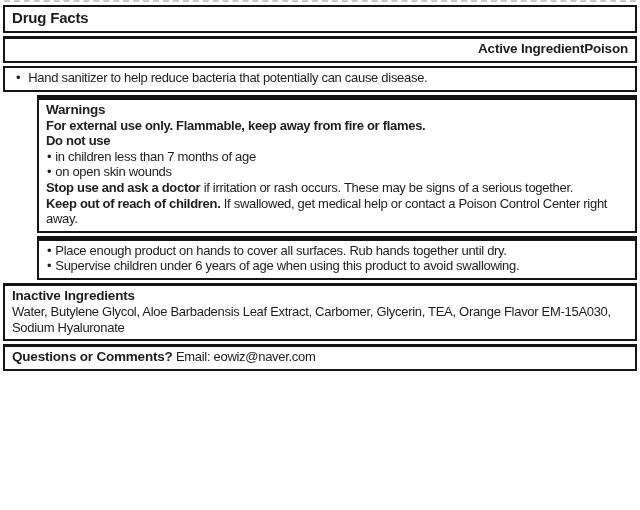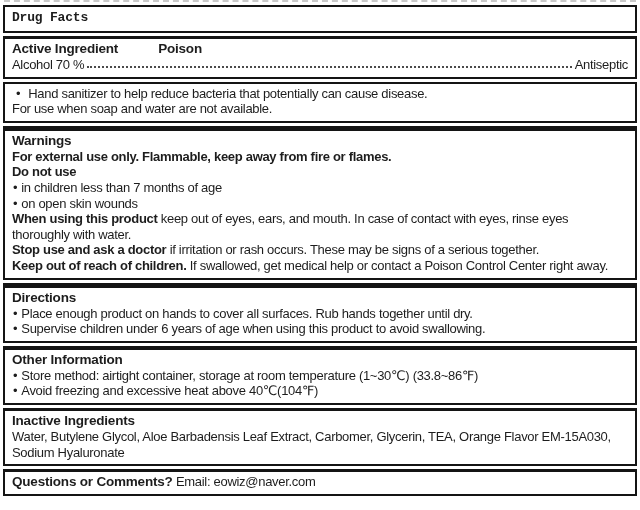--- a/index.html
+++ b/index.html
@@ -18,27 +18,27 @@
   .sheet { padding: 4px 3px 0 3px; position: relative; }
   .box {
     border: 2px solid #141414;
     background: #ffffff;
     padding: 2px 7px 4px 7px;
     margin-top: 3px;
   }
   .box.first { margin-top: 1px; }
   .top-3 { border-top-width: 3px; }
   .top-4 { border-top-width: 4px; }
-  .top-5 { border-top-width: 5px; }
-  .h1 { font-size: 13px; font-weight: bold; letter-spacing: -0.2px; line-height: 18px; font-family: Liberation Mono, monospace; }
+  .top-5 { border-top-width: 5px; margin-left: 34px; }
+  .h1 { font-size: 15px; font-weight: bold; letter-spacing: -0.2px; line-height: 18px; }
   .h2 { font-size: 13.5px; font-weight: bold; letter-spacing: -0.2px; line-height: 16px; }
   .line { font-size: 13px; line-height: 15.6px; letter-spacing: -0.3px; }
   .bold { font-weight: bold; }
   .row { display: flex; }
-  .spread { justify-content: flex-start; gap: 40px; }
+  .spread { justify-content: flex-end; }
   .leader {
     flex: 1;
     border-bottom: 2px dotted #4a4a4a;
     align-self: center;
     margin: 5px 3px 0 3px;
     min-width: 30px;
   }
   .bullet { display: inline-block; margin: 0 4px 0 1px; }
   .bullet-wide { display: inline-block; margin: 0 8px 0 4px; }
 </style>
@@ -51,54 +51,41 @@
 
   <div class="box first">
     <div class="h1">Drug Facts</div>
   </div>
 
   <div class="box top-3">
     <div class="row spread">
       <span class="h2">Active Ingredient</span>
       <span class="h2">Poison</span>
     </div>
-    <div class="row line">
-      <span>Alcohol 70 %</span>
-      <span class="leader"></span>
-      <span>Antiseptic</span>
-    </div>
   </div>
 
   <div class="box">
     <div class="line"><span class="bullet-wide">•</span><span>Hand sanitizer to help reduce bacteria that potentially can cause disease.</span></div>
-    <div class="line">For use when soap and water are not available.</div>
   </div>
 
   <div class="box top-5">
     <div class="h2">Warnings</div>
     <div class="line bold">For external use only. Flammable, keep away from fire or flames.</div>
     <div class="line bold">Do not use</div>
     <div class="line"><span class="bullet">•</span><span>in children less than 7 months of age</span></div>
     <div class="line"><span class="bullet">•</span><span>on open skin wounds</span></div>
-    <div class="line"><span class="bold">When using this product</span> <span>keep out of eyes, ears, and mouth. In case of contact with eyes, rinse eyes thoroughly with water.</span></div>
     <div class="line"><span class="bold">Stop use and ask a doctor</span> <span>if irritation or rash occurs. These may be signs of a serious together.</span></div>
     <div class="line"><span class="bold">Keep out of reach of children.</span> <span>If swallowed, get medical help or contact a Poison Control Center right away.</span></div>
   </div>
 
   <div class="box top-5">
-    <div class="h2">Directions</div>
     <div class="line"><span class="bullet">•</span><span>Place enough product on hands to cover all surfaces. Rub hands together until dry.</span></div>
     <div class="line"><span class="bullet">•</span><span>Supervise children under 6 years of age when using this product to avoid swallowing.</span></div>
   </div>
 
-  <div class="box top-4">
-    <div class="h2">Other Information</div>
-    <div class="line"><span class="bullet">•</span><span>Store method: airtight container, storage at room temperature (1~30℃) (33.8~86℉)</span></div>
-    <div class="line"><span class="bullet">•</span><span>Avoid freezing and excessive heat above 40℃(104℉)</span></div>
-  </div>
 
   <div class="box top-3">
     <div class="h2">Inactive Ingredients</div>
     <div class="line">Water, Butylene Glycol, Aloe Barbadensis Leaf Extract, Carbomer, Glycerin, TEA, Orange Flavor EM-15A030, Sodium Hyaluronate</div>
   </div>
 
   <div class="box top-3">
     <div class="line"><span class="h2">Questions or Comments?</span> <span>Email: eowiz@naver.com</span></div>
   </div>
 

